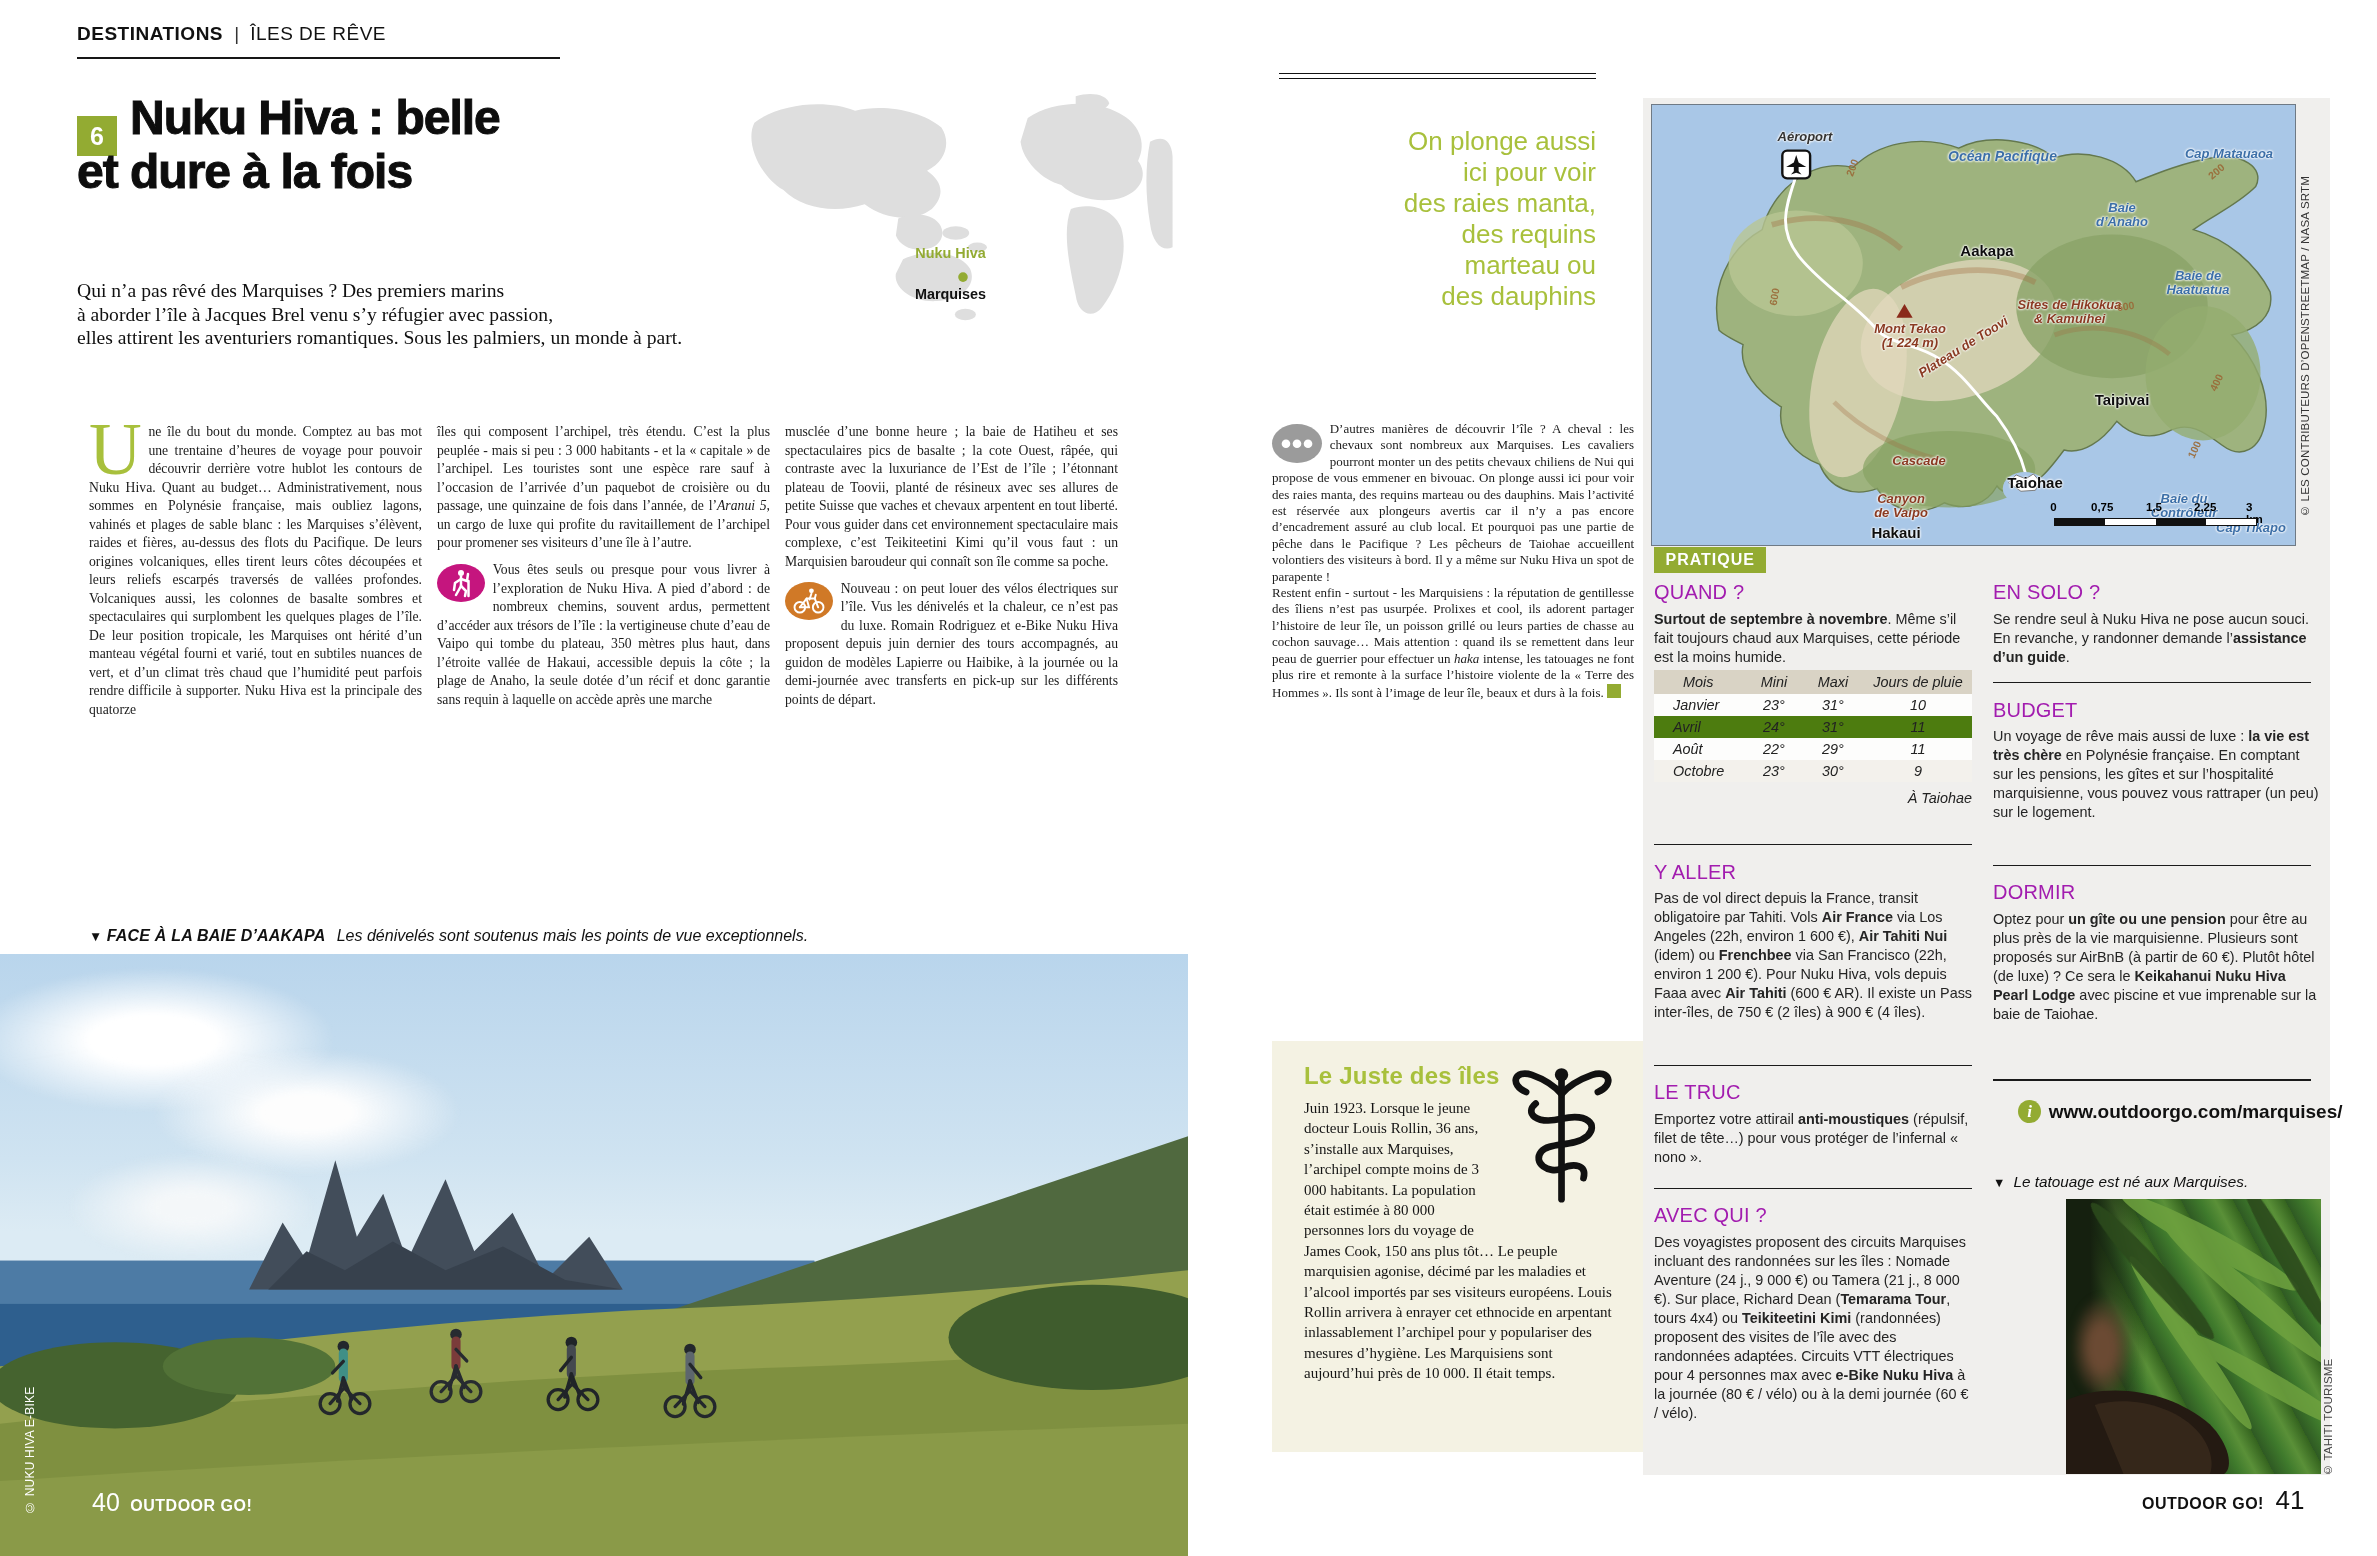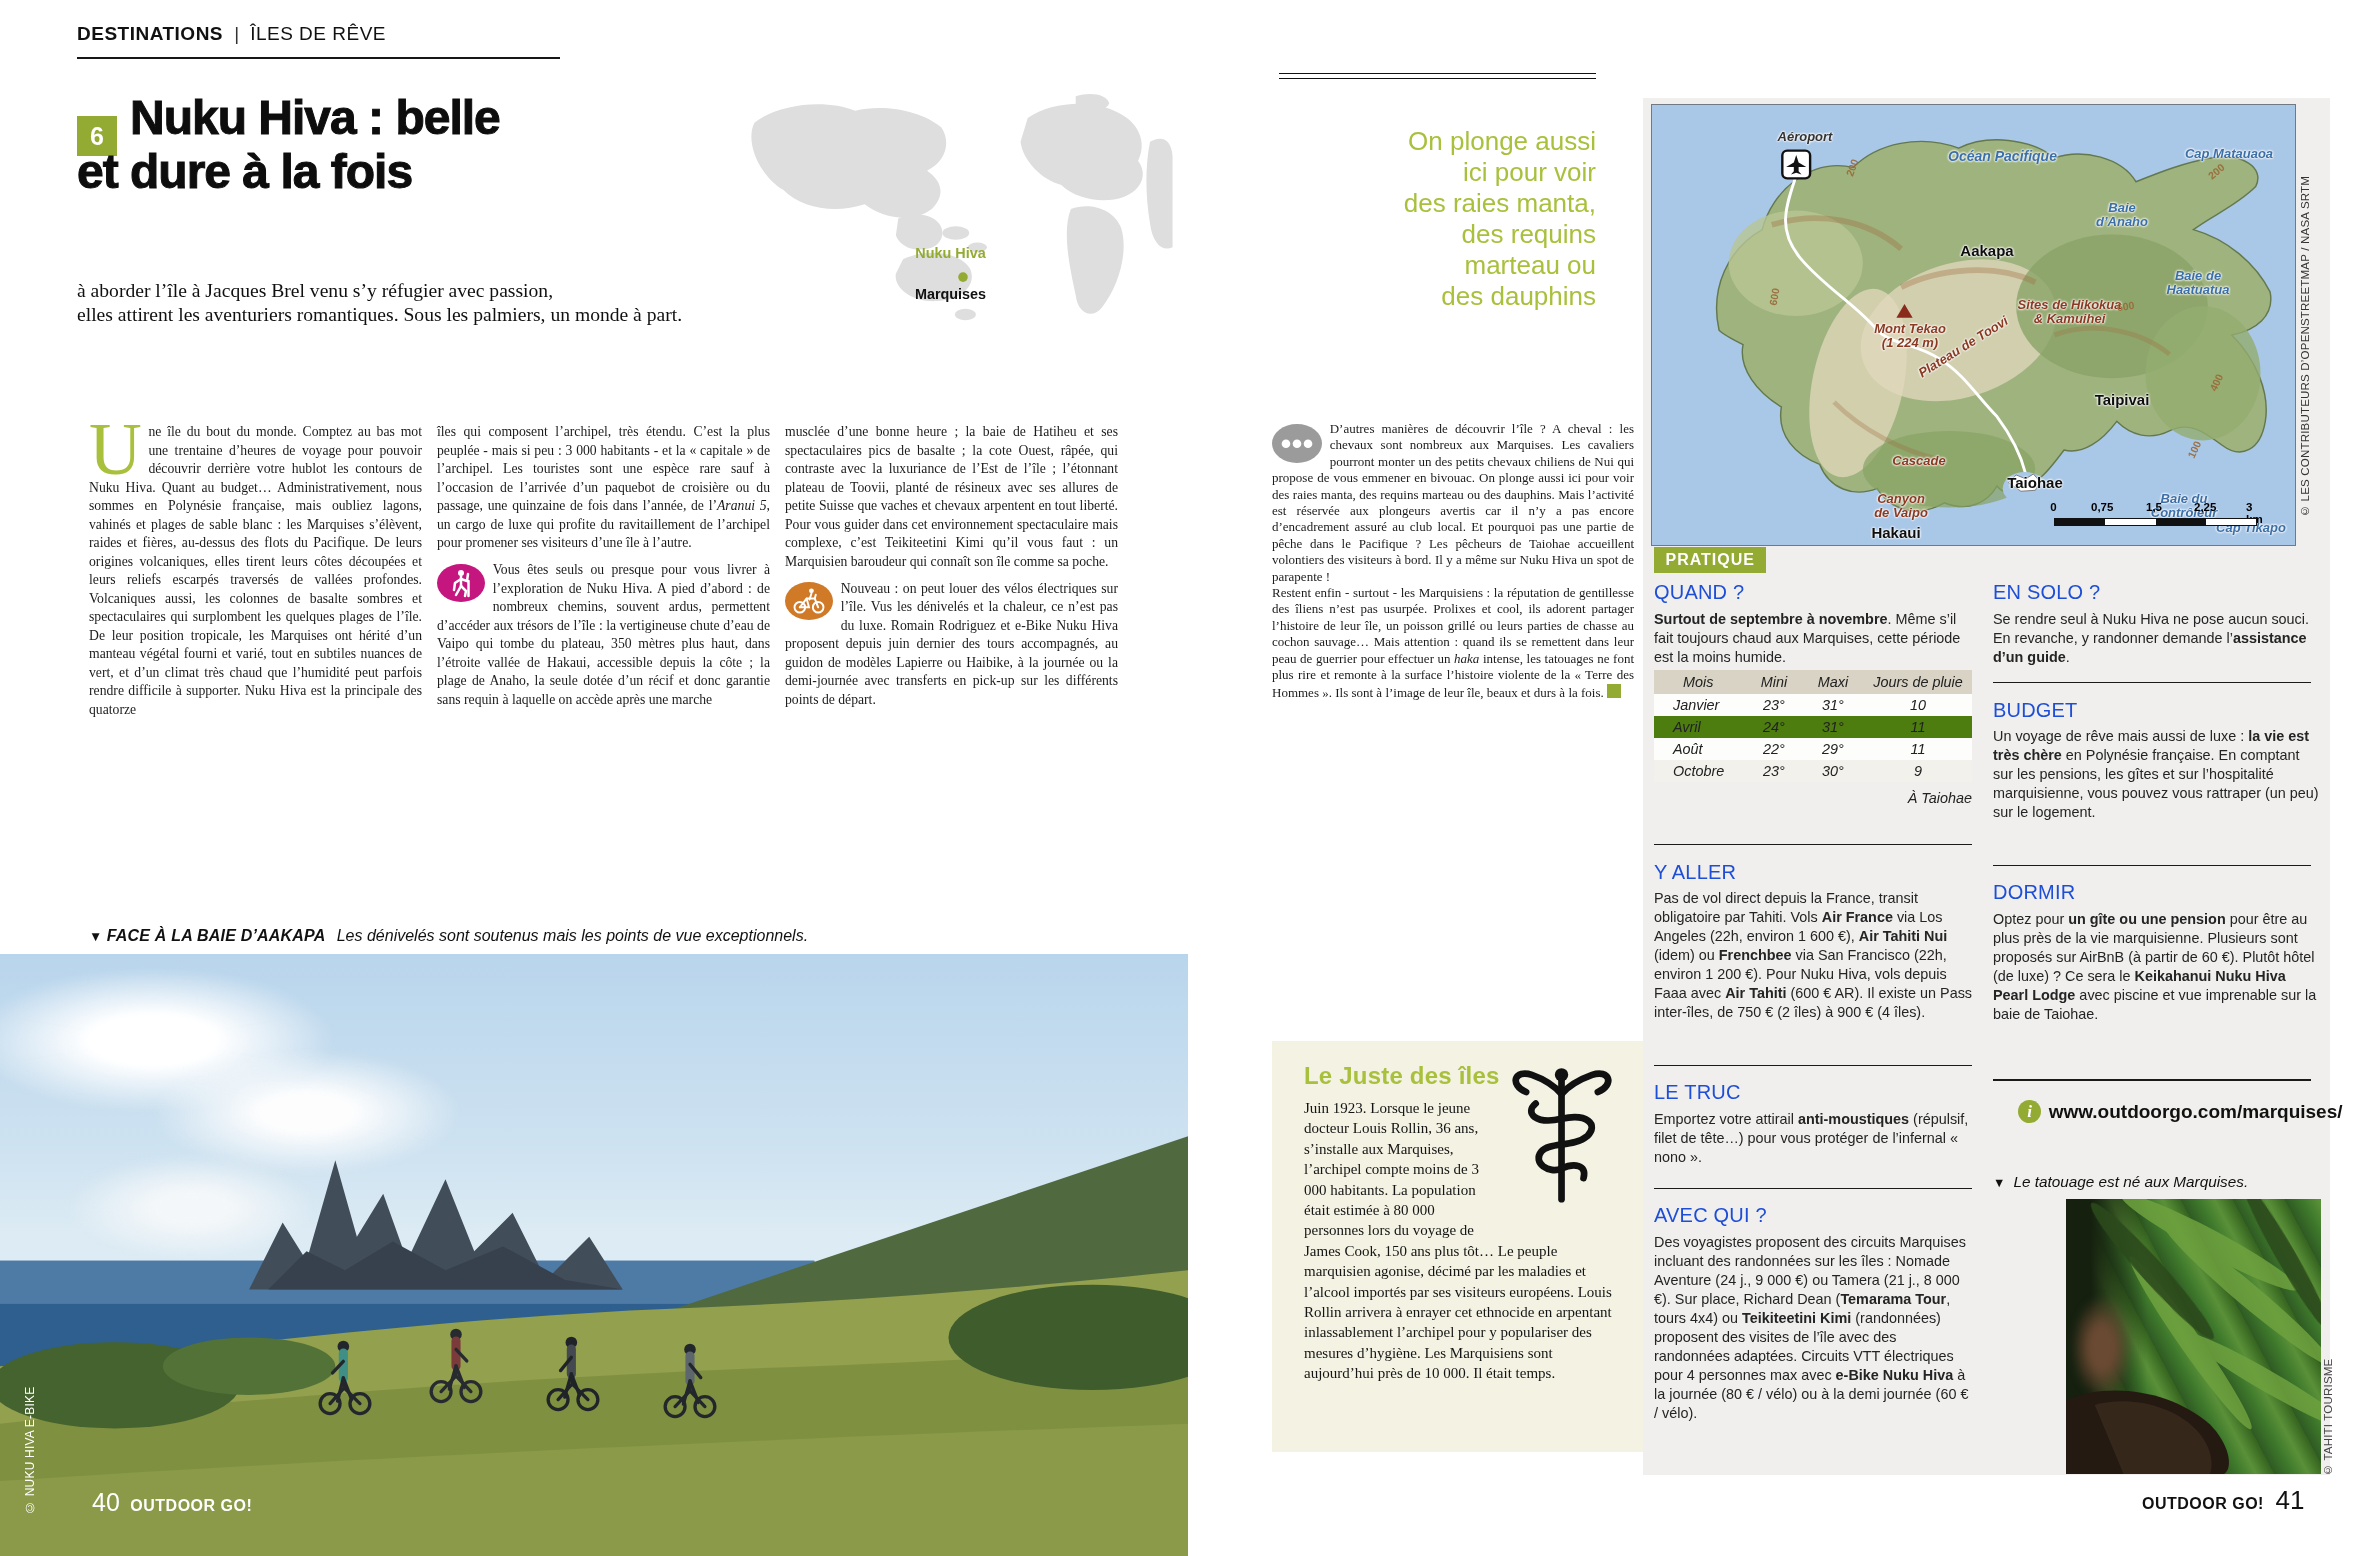--- a/index.html
+++ b/index.html
@@ -6,21 +6,21 @@
   #page{position:relative;width:2377px;height:1557px;background:#ffffff;overflow:hidden;
         font-family:"Liberation Sans",sans-serif;}
   .abs{position:absolute;}
   .serifcol{font-family:"Liberation Serif",serif;font-size:13.7px;line-height:18.5px;
             text-align:justify;color:#1b1b1b;}
   .serifcol p{margin:0 0 0 0;}
   .dropcap{float:left;font-family:"Liberation Serif",serif;font-weight:400;
            font-size:73px;line-height:54px;color:#a8c03c;padding-right:6.7px;}
   .articon{float:left;width:48px;height:38px;border-radius:50%;margin:2.9px 7.7px 1.9px 0;
            display:flex;align-items:center;justify-content:center;}
-  .h-prac{font-size:20px;font-weight:400;color:#1d4ed8;letter-spacing:0.2px;}
+  .h-prac{font-size:20px;font-weight:400;color:#a21caf;letter-spacing:0.2px;}
   .t-prac{font-size:14.4px;line-height:19px;color:#242424;}
   .rule{background:#171717;}
   .maplabel{position:absolute;white-space:pre-line;text-align:center;line-height:1.1;
             text-shadow:0 0 2.4px #fff,0 0 2.4px #fff,0 0 2.4px #fff;}
   .lbl-town{font-weight:700;color:#0e0e0e;font-size:15px;}
   .lbl-sea{font-weight:700;font-style:italic;color:#3c6fa8;font-size:13px;}
   .lbl-terr{font-weight:700;font-style:italic;color:#8a3a22;font-size:13px;}
   .lbl-contour{font-weight:700;color:#9a6a38;font-size:10.5px;text-shadow:none;opacity:.9;}
   .vcredit{writing-mode:vertical-rl;transform:rotate(180deg);font-size:12px;letter-spacing:0.2px;}
   .divline{position:absolute;height:1.4px;background:#1a1a1a;}
@@ -64,20 +64,21 @@
         <path d="M690,250 C730,235 780,250 795,290 C810,340 790,410 755,455 C735,480 705,470 700,430 C690,380 670,300 690,250 Z"></path>
         <path d="M855,110 C880,95 900,105 902,140 L902,330 C880,340 860,320 855,280 C845,220 845,160 855,110 Z"></path>
       </g>
       <circle cx="465" cy="392" r="10" fill="#93ab32"></circle>
     </svg>
     <div class="abs" style="left:158px;top:156px;width:105px;text-align:center;color:#93ab32;font-weight:700;font-size:14.4px;">Nuku Hiva</div>
     <div class="abs" style="left:158px;top:197px;width:105px;text-align:center;color:#111;font-weight:700;font-size:14.4px;">Marquises</div>
   </div>
 
   <div class="abs" style="left:77px;top:279px;width:958px;font-family:'Liberation Serif',serif;font-size:19.6px;line-height:23.5px;color:#101010;">
+    <div>Qui n’a pas rêvé des Marquises ? Des premiers marins</div>
     <div>à aborder l’île à Jacques Brel venu s’y réfugier avec passion,</div>
     <div>elles attirent les aventuriers romantiques. Sous les palmiers, un monde à part.</div>
   </div>
 
   <div class="abs serifcol" style="left:89px;top:423px;width:333px;">
     <span class="dropcap">U</span>
     <span>ne île du bout du monde. Comptez au bas mot une trentaine d’heures de voyage pour pouvoir découvrir derrière votre hublot les contours de Nuku Hiva. Quant au budget… Administrativement, nous sommes en Polynésie française, mais oubliez lagons, vahinés et plages de sable blanc : les Marquises s’élèvent, raides et fières, au-dessus des flots du Pacifique. De leurs origines volcaniques, elles tirent leurs côtes découpées et leurs reliefs escarpés traversés de vallées profondes. Volcaniques aussi, les colonnes de basalte sombres et spectaculaires qui surplombent les quelques plages de l’île. De leur position tropicale, les Marquises ont hérité d’un manteau végétal fourni et varié, tout en subtiles nuances de vert, et d’un climat très chaud que l’humidité peut parfois rendre difficile à supporter. Nuku Hiva est la principale des quatorze</span>
   </div>
 
   <div class="abs serifcol" style="left:437px;top:423px;width:333px;">

